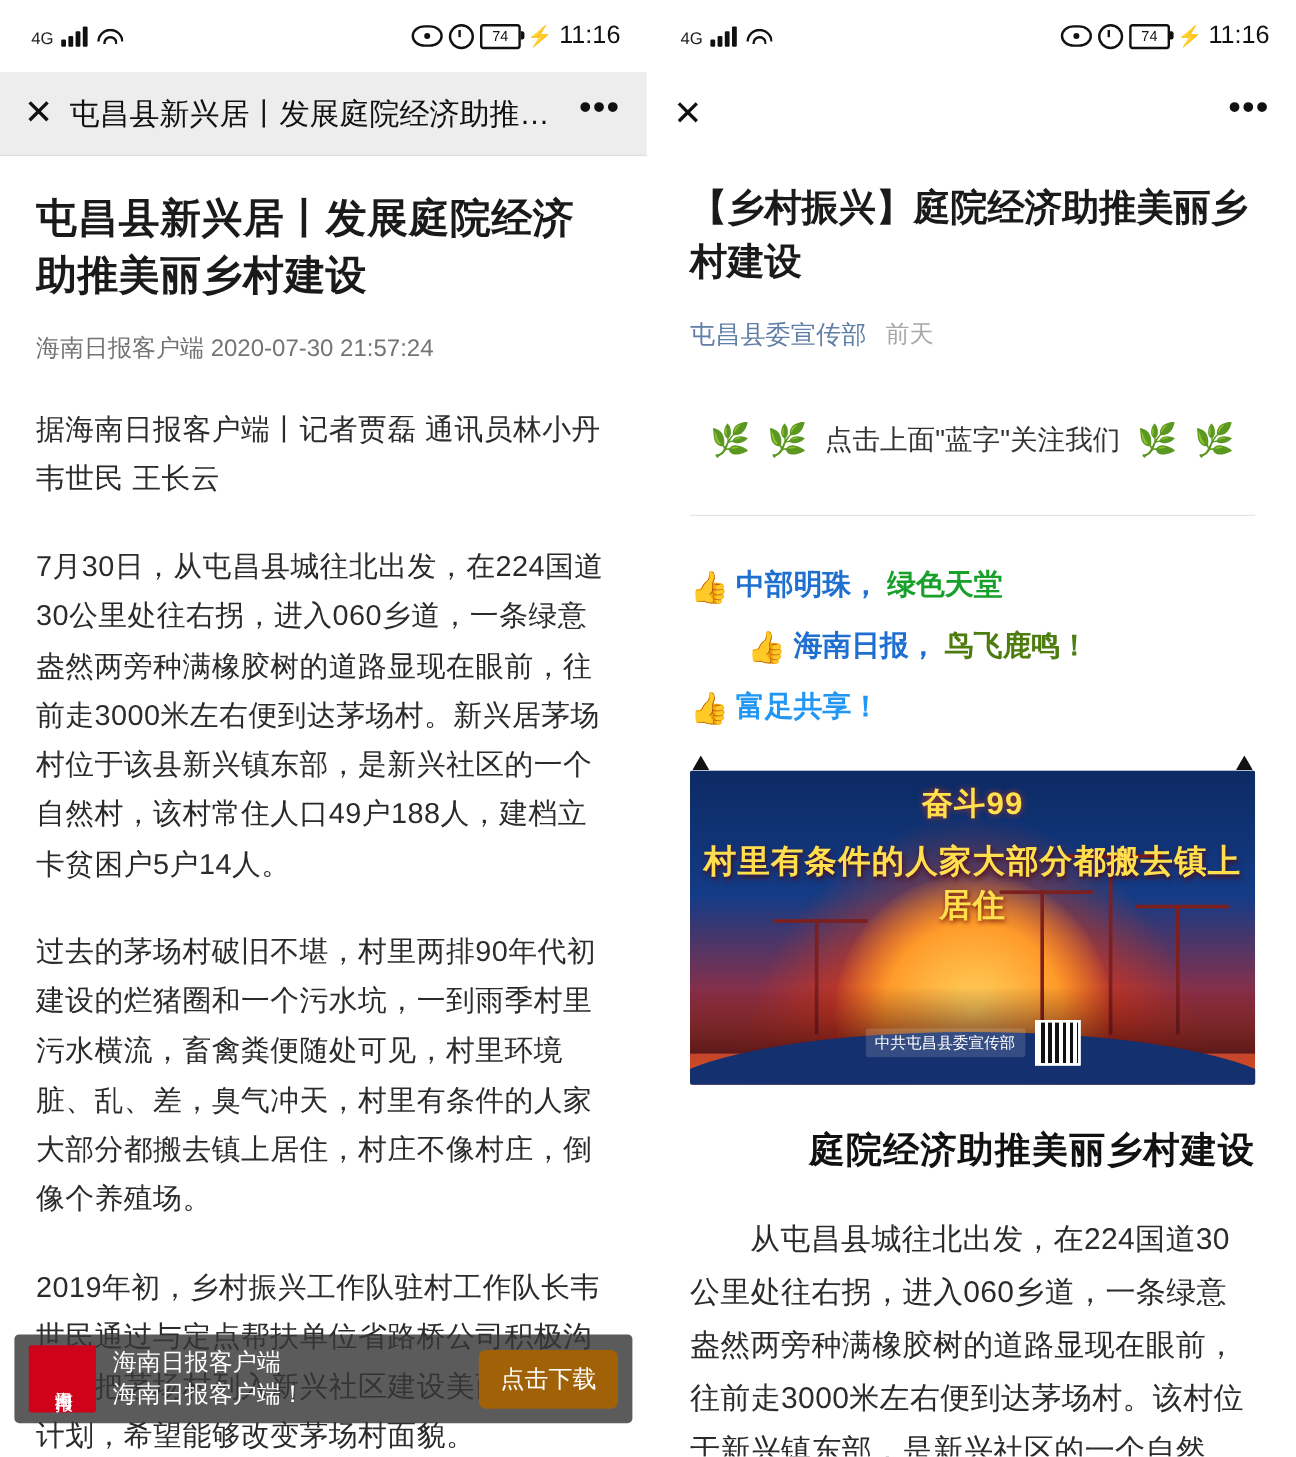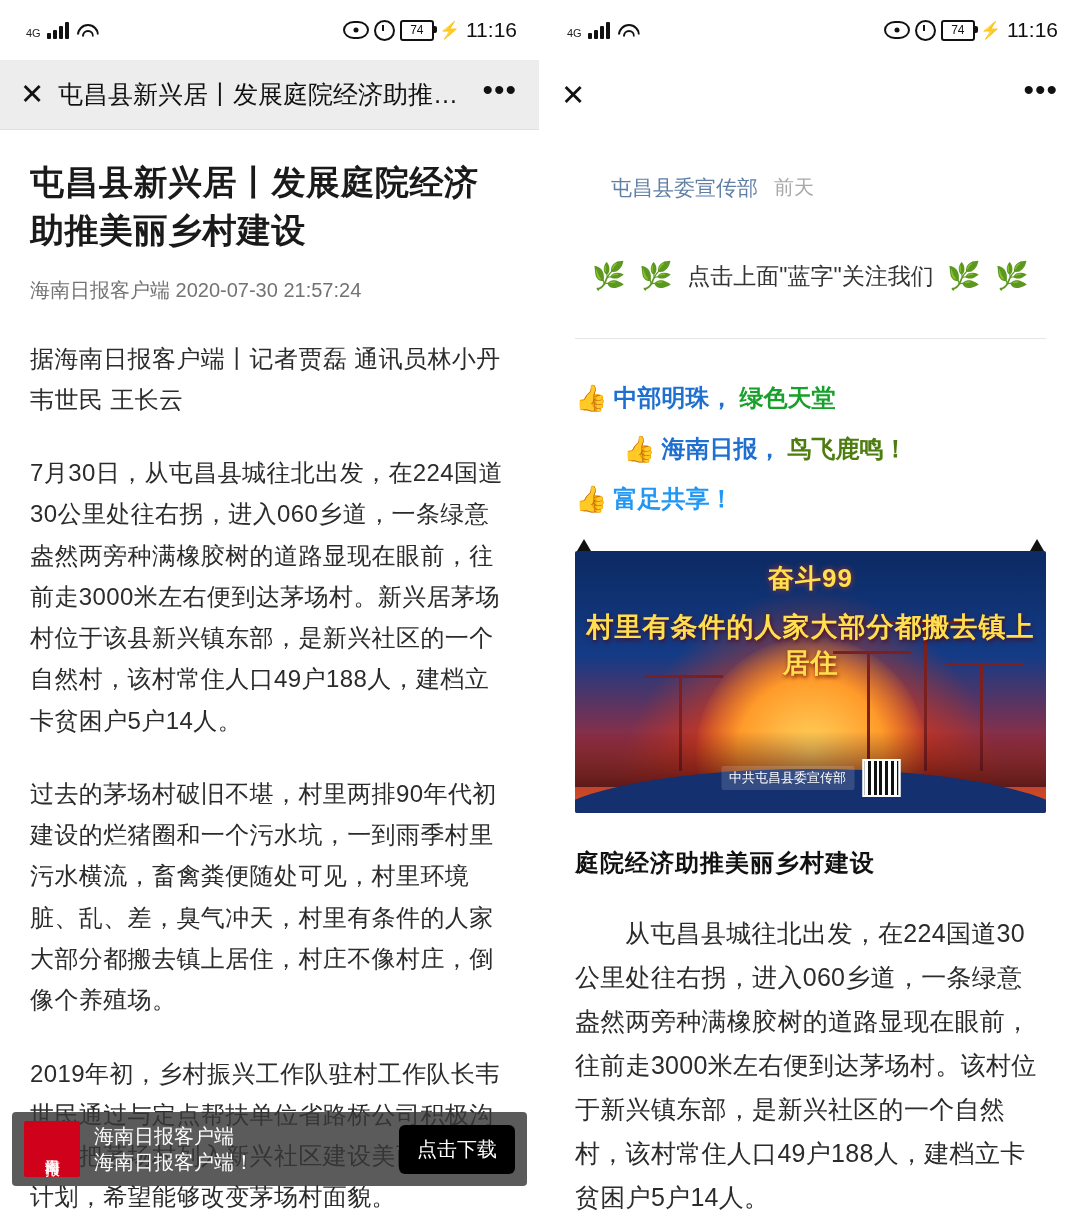--- a/index.html
+++ b/index.html
@@ -35,21 +35,21 @@
     box-sizing: border-box;
     font-size: 19px;
     color: #111;
   }
   .status-left {
     display: flex;
     align-items: flex-end;
     gap: 6px;
   }
   .net-label {
-    font-size: 11px;
+    font-size: 14px;
     color: #222;
     line-height: 1;
   }
   .bars {
     display: flex;
     align-items: flex-end;
     gap: 2px;
     height: 18px;
   }
   .bars i {
@@ -252,21 +252,21 @@
     box-sizing: border-box;
   }
   .dl-text {
     flex: 1;
     padding: 0 14px;
     color: #fff;
   }
   .dl-t1 { font-size: 20px; line-height: 1.3; }
   .dl-t2 { font-size: 20px; line-height: 1.3; }
   .dl-btn {
-    background: #000000;
+    background: #a16207;
     color: #fff;
     font-size: 20px;
     padding: 11px 18px;
     border-radius: 6px;
     white-space: nowrap;
   }
 
   
   .wx-body {
     padding: 20px 34px 0 34px;
@@ -276,21 +276,20 @@
     font-size: 31px;
     line-height: 1.46;
     color: #1a1a1a;
     font-weight: 600;
   }
   .wx-meta {
     margin-top: 24px;
     display: flex;
     align-items: flex-start;
     gap: 16px;
-    margin-left: 36px;
   }
   .wx-account {
     font-size: 21px;
     color: #607fa6;
   }
   .wx-time {
     font-size: 20px;
     color: #a8a8a8;
   }
   .wx-follow {
@@ -427,22 +426,22 @@
   }
   .poster .qr {
     width: 34px; height: 34px;
     background:
       repeating-linear-gradient(90deg, #fff 0 3px, #111 3px 6px),
       #fff;
     border: 2px solid #fff;
   }
   .wx-h2 {
     margin-top: 34px;
-    text-align: left;
-    font-size: 24px;
+    text-align: right;
+    font-size: 30px;
     font-weight: 700;
     color: #111;
     letter-spacing: 1px;
   }
   .wx-p {
     margin-top: 32px;
     font-size: 25px;
     line-height: 1.76;
     color: #2b2b2b;
     text-indent: 2em;
@@ -532,20 +531,21 @@
       </div>
     </div>
 
     <div class="navbar">
       <span class="nav-close">✕</span>
       <span class="nav-title"></span>
       <span class="nav-more">•••</span>
     </div>
 
     <div class="wx-body">
+      <div class="wx-title">【乡村振兴】庭院经济助推美丽乡村建设</div>
 
       <div class="wx-meta">
         <span class="wx-account">屯昌县委宣传部</span>
         <span class="wx-time">前天</span>
       </div>
 
       <div class="wx-follow">
         <span class="leaf">🌿</span>
         <span class="leaf">🌿</span>
         <span>点击上面"蓝字"关注我们</span>

